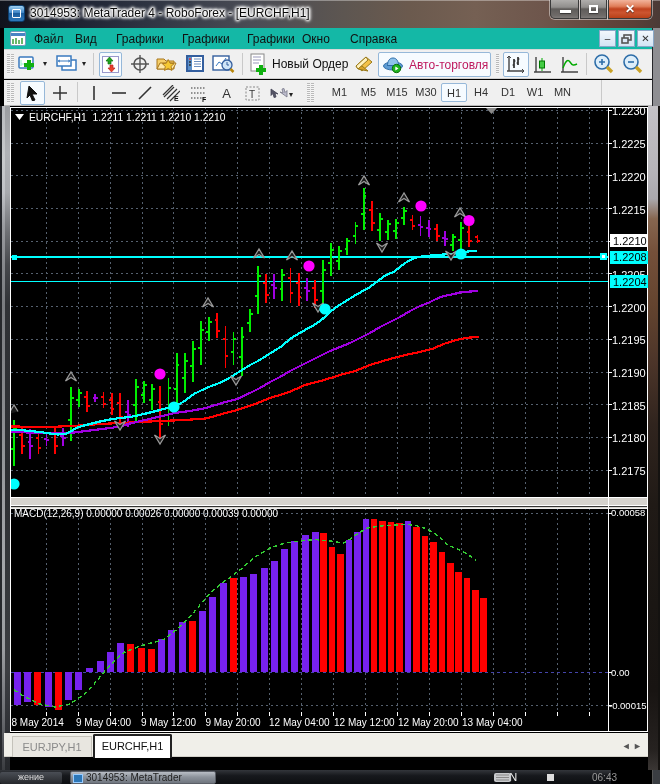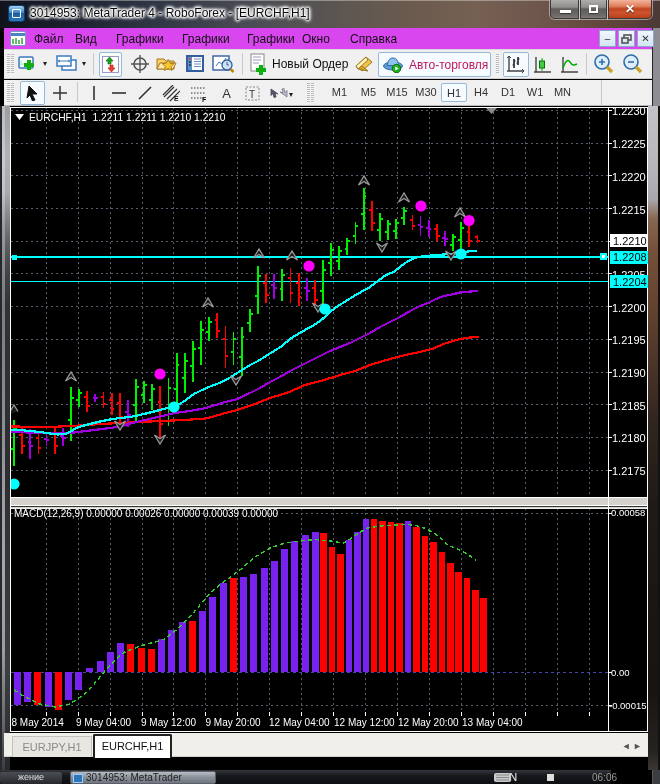--- a/index.html
+++ b/index.html
@@ -12,21 +12,21 @@
 #ticon{left:8px;top:5px;width:17px;height:17px;border-radius:3px;
 background:linear-gradient(180deg,#9fd0f2 0%,#3d85c6 45%,#1b5e9e 50%,#2d77b8 100%);border:1px solid #0d3f6e}
 #ticon .g{left:3px;top:3px;width:9px;height:9px;border:1.5px solid #fff;border-radius:1px;background:transparent}
 #ttext{left:30px;top:6px;font-size:12px;color:#0b0b0b;text-shadow:0 0 2px #fff,0 0 3px #fff,0 0 4px #fff,0 0 5px #fff,0 1px 3px #fff,0 -1px 3px #fff,1px 0 3px #fff,-1px 0 3px #fff;white-space:nowrap}
 .capbtn{top:0;height:19px;border:1px solid #3a3a3a;border-top:none;box-shadow:0 0 0 1px rgba(255,255,255,.45);color:#fff;text-align:center}
 #bmin{left:550px;width:29px;border-radius:0 0 0 5px;background:linear-gradient(180deg,#b0aeac 0%,#908e8c 40%,#5f5c5a 50%,#6e6a68 85%,#7e7a78 100%)}
 #bmax{left:580px;width:27px;background:linear-gradient(180deg,#b0aeac 0%,#908e8c 40%,#5f5c5a 50%,#6e6a68 85%,#7e7a78 100%)}
 #bcls{left:608px;width:44px;border-radius:0 0 5px 0;background:linear-gradient(180deg,#f2b49c 0%,#e07e5a 35%,#c0421e 50%,#cc5530 70%,#b84018 100%)}
 .glyph{position:absolute;left:0;right:0;top:4px;font-size:11px;font-weight:bold;text-shadow:0 1px 1px rgba(0,0,0,.6)}
 
-#menubar{left:4px;top:28px;width:648px;height:22px;background:#d946ef;border-bottom:1px solid #d8d8d8}
+#menubar{left:4px;top:28px;width:648px;height:22px;background:#14b8a6;border-bottom:1px solid #d8d8d8}
 #menubar .mi{position:absolute;top:4px;font-size:12px;color:#111}
 #micon{left:6px;top:3px;width:16px;height:15px;border:1px solid #7a9ac0;background:#fff;border-radius:2px;overflow:hidden}
 .mdib{position:absolute;top:2px;width:17px;height:17px;background:linear-gradient(180deg,#f2f7fc,#d4e4f4);border:1px solid #8aa8c8;color:#333;font-size:10px;text-align:center;line-height:15px}
 
 #tb1{left:4px;top:50px;width:648px;height:29px;background:#f0f0f0;border-bottom:1px solid #d0d0d0}
 #tb2{left:4px;top:80px;width:648px;height:26px;background:#f0f0f0;border-bottom:1px solid #b9b9b9}
 .grip{position:absolute;top:4px;width:3px;height:20px;background:repeating-linear-gradient(180deg,#b9b9b9 0 1px,#f6f6f6 1px 2px)}
 .tsep{position:absolute;top:3px;width:1px;height:22px;background:#c9c9c9}
 .tbtn{position:absolute;display:flex;align-items:center;justify-content:center}
 .pressed{background:#f6fbff;border:1px solid #96b8d9;border-radius:2px}
@@ -377,15 +377,15 @@
 </div>
 <div id="taskbar" class="abs">
 <div style="position:absolute;left:0;top:2px;width:62px;height:12px;background:linear-gradient(180deg,#4a4e55,#26282c);border-radius:2px;color:#ddd;font-size:9px;text-align:center">жение</div>
 <div style="position:absolute;left:70px;top:1px;width:146px;height:13px;background:linear-gradient(180deg,#b9bec6,#8d939c 45%,#70767f);border:1px solid #5a5e66;border-radius:2px;color:#222;font-size:10px;padding:0 2px;white-space:nowrap;overflow:hidden"><span style="display:inline-block;width:10px;height:9px;background:#2d77b8;border:1px solid #9cf;vertical-align:middle;margin-right:3px"></span>3014953: MetaTrader</div>
 <div style="position:absolute;left:502px;top:1px;font-size:11px;color:#eee">EN</div>
 <svg class="abs" style="left:494px;top:3px" width="18" height="10">
         <rect x="0" y="0" width="17" height="9" rx="2" fill="#c8cacd"></rect>
         <path d="M2 2h13 M2 4.5h13 M2 7h13" stroke="#888" stroke-width="1"></path>
       </svg>
 <div style="position:absolute;left:547px;top:4px;width:7px;height:7px;background:#ddd"></div>
-<div style="position:absolute;left:592px;top:2px;font-size:10px;color:#999">06:06</div>
+<div style="position:absolute;left:592px;top:2px;font-size:10px;color:#999">06:43</div>
 <div style="position:absolute;left:652px;top:0;width:8px;height:14px;background:#3a3d42;border-left:1px solid #555"></div>
 </div>
 </div>
 </body></html>

